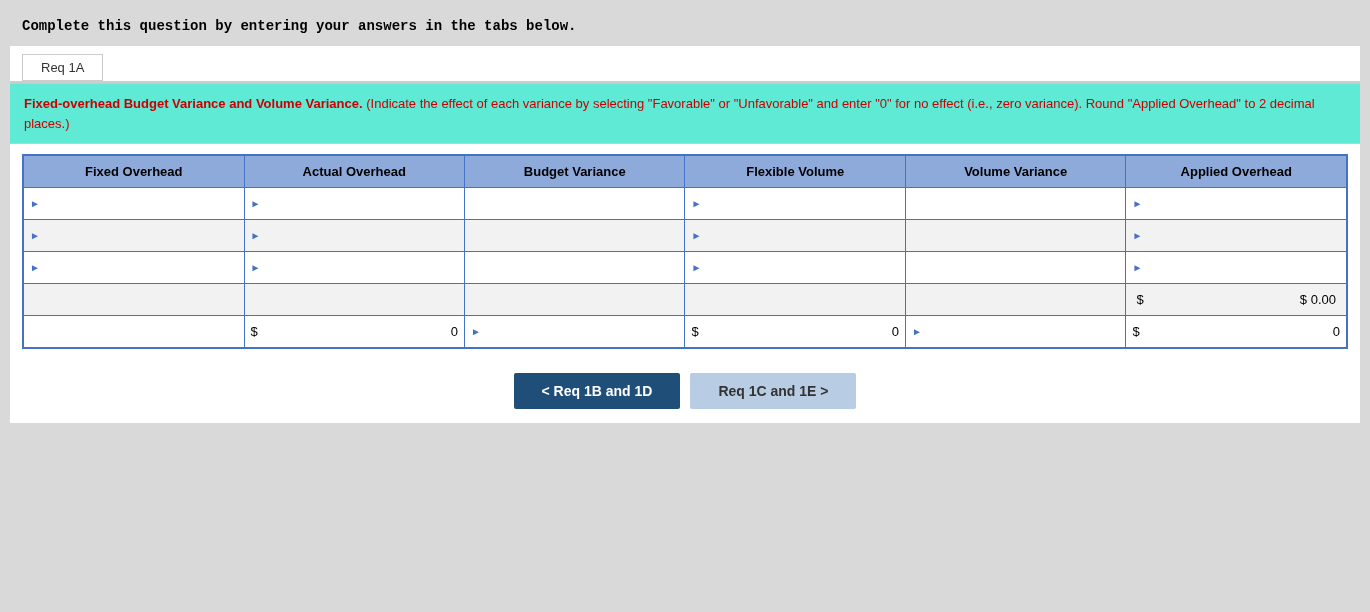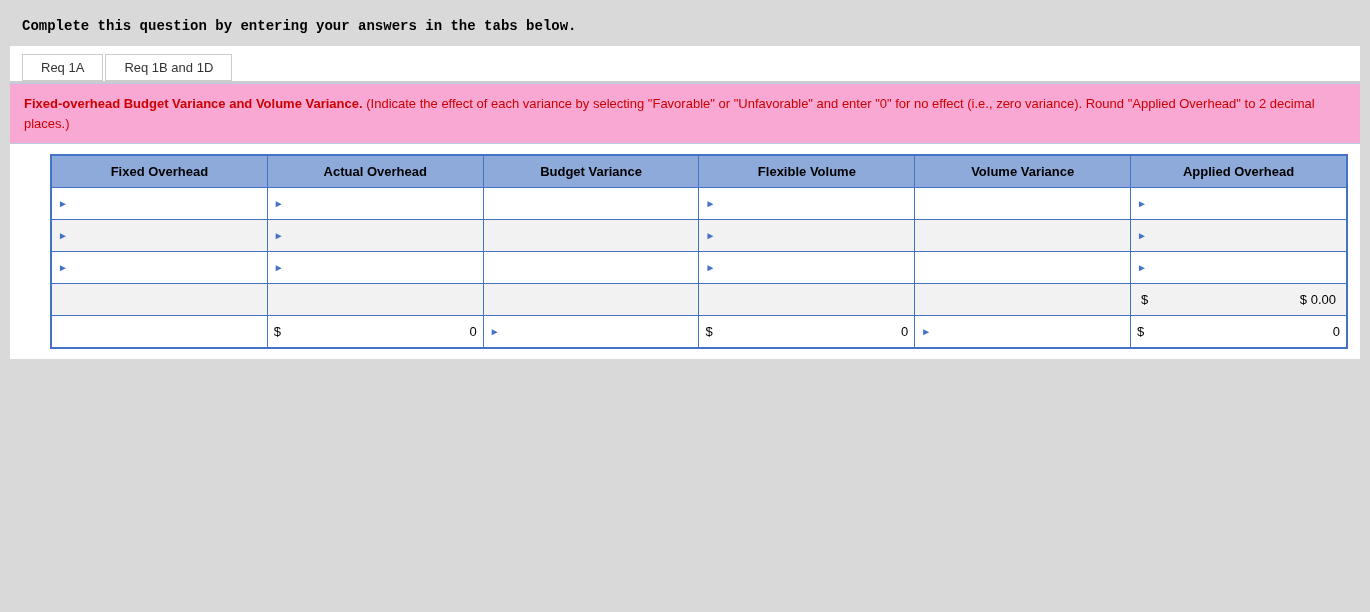--- a/index.html
+++ b/index.html
@@ -44,38 +44,37 @@
       color: #333;
     }
     .tab.active {
       border: 2px dashed #5b9bd5;
       background: #fff;
       color: #333;
       font-weight: normal;
     }
     
     .description-box {
-      background: #f9a8d4;
+      background: #5eead4;
       padding: 10px 14px;
       font-size: 13px;
       color: #c00;
       border-top: 1px solid #b8cce4;
       border-bottom: 1px solid #b8cce4;
       margin: 0;
       line-height: 1.5;
     }
     .description-box .desc-bold {
       font-weight: bold;
       color: #c00;
     }
     
     .table-container {
       padding: 10px 12px;
       background: #fff;
-      margin-left: 28px;
     }
     table {
       width: 100%;
       border-collapse: collapse;
       border: 2px solid #4472c4;
     }
     thead tr {
       background: #8eaadb;
     }
     thead th {
@@ -174,23 +173,20 @@
   <div class="instruction-bar">
     <span>Complete this question by entering your answers in the tabs below.</span>
   </div>
 
   <div class="main-content">
 
     <div class="tabs-row">
       <div class="tab">
         <span>Req 1A</span>
       </div>
-      <div class="tab">
-        <span>Req 1B and 1D</span>
-      </div>
     </div>
 
     <div class="description-box">
       <span class="desc-bold">Fixed-overhead Budget Variance and Volume Variance.</span>
       <span> (Indicate the effect of each variance by selecting "Favorable" or "Unfavorable" and enter "0" for no effect (i.e., zero variance). Round "Applied Overhead" to 2 decimal places.)</span>
     </div>
 
     <div class="table-container">
       <table>
         <thead>
@@ -349,14 +345,22 @@
               <div class="dollar-cell">
                 <span class="dollar-sign">$</span>
                 <input class="value-input" type="text" value="0" style="">
               </div>
             </td>
           </tr>
         </tbody>
       </table>
     </div>
 
+    <div class="nav-buttons">
+      <button class="btn-nav btn-nav-active">
+        <span>&lt; Req 1B and 1D</span>
+      </button>
+      <button class="btn-nav btn-nav-inactive">
+        <span>Req 1C and 1E &gt;</span>
+      </button>
+    </div>
   </div>
 </div>
 
 </body></html>

